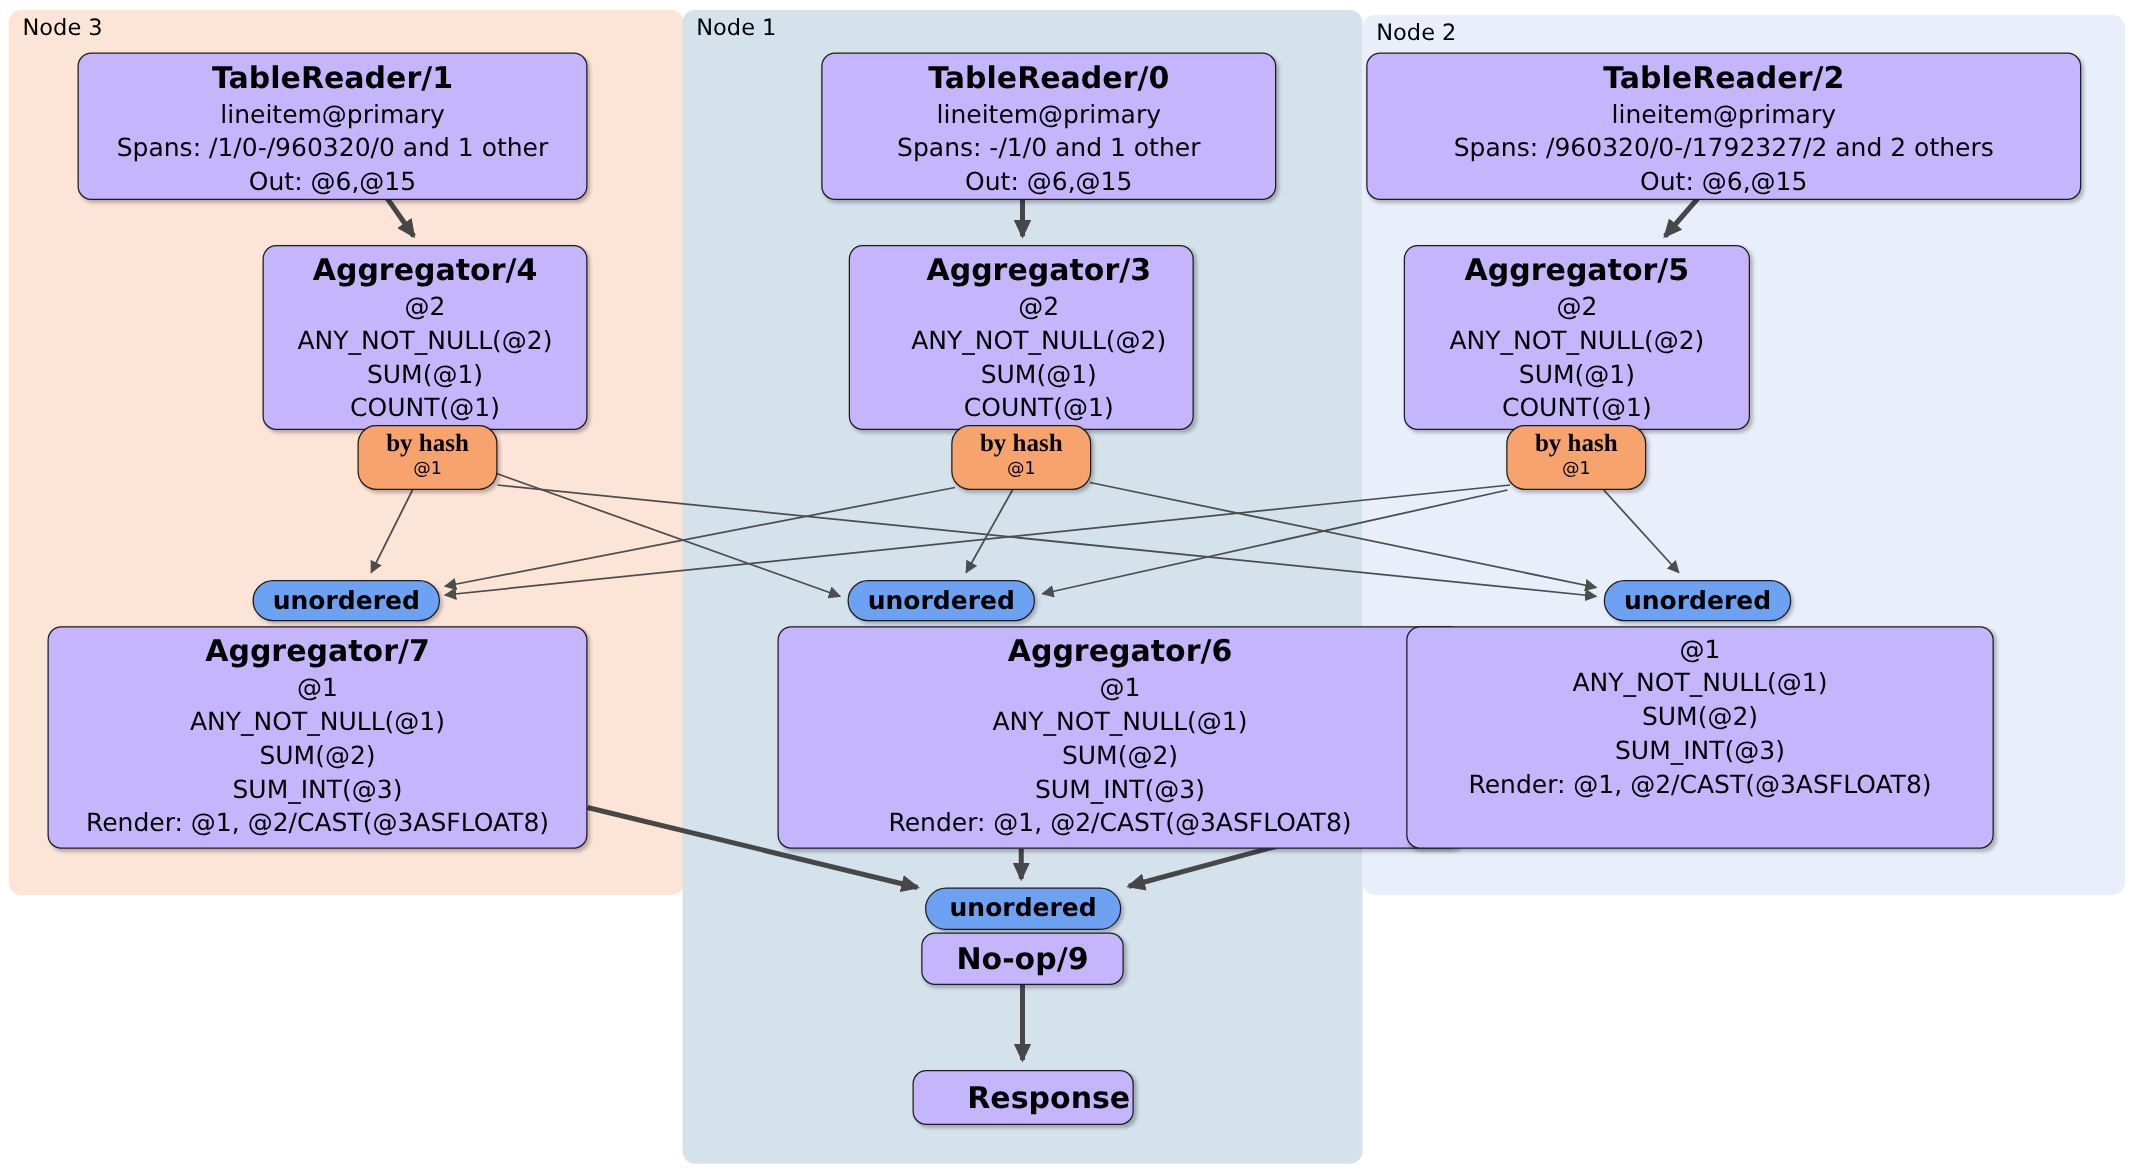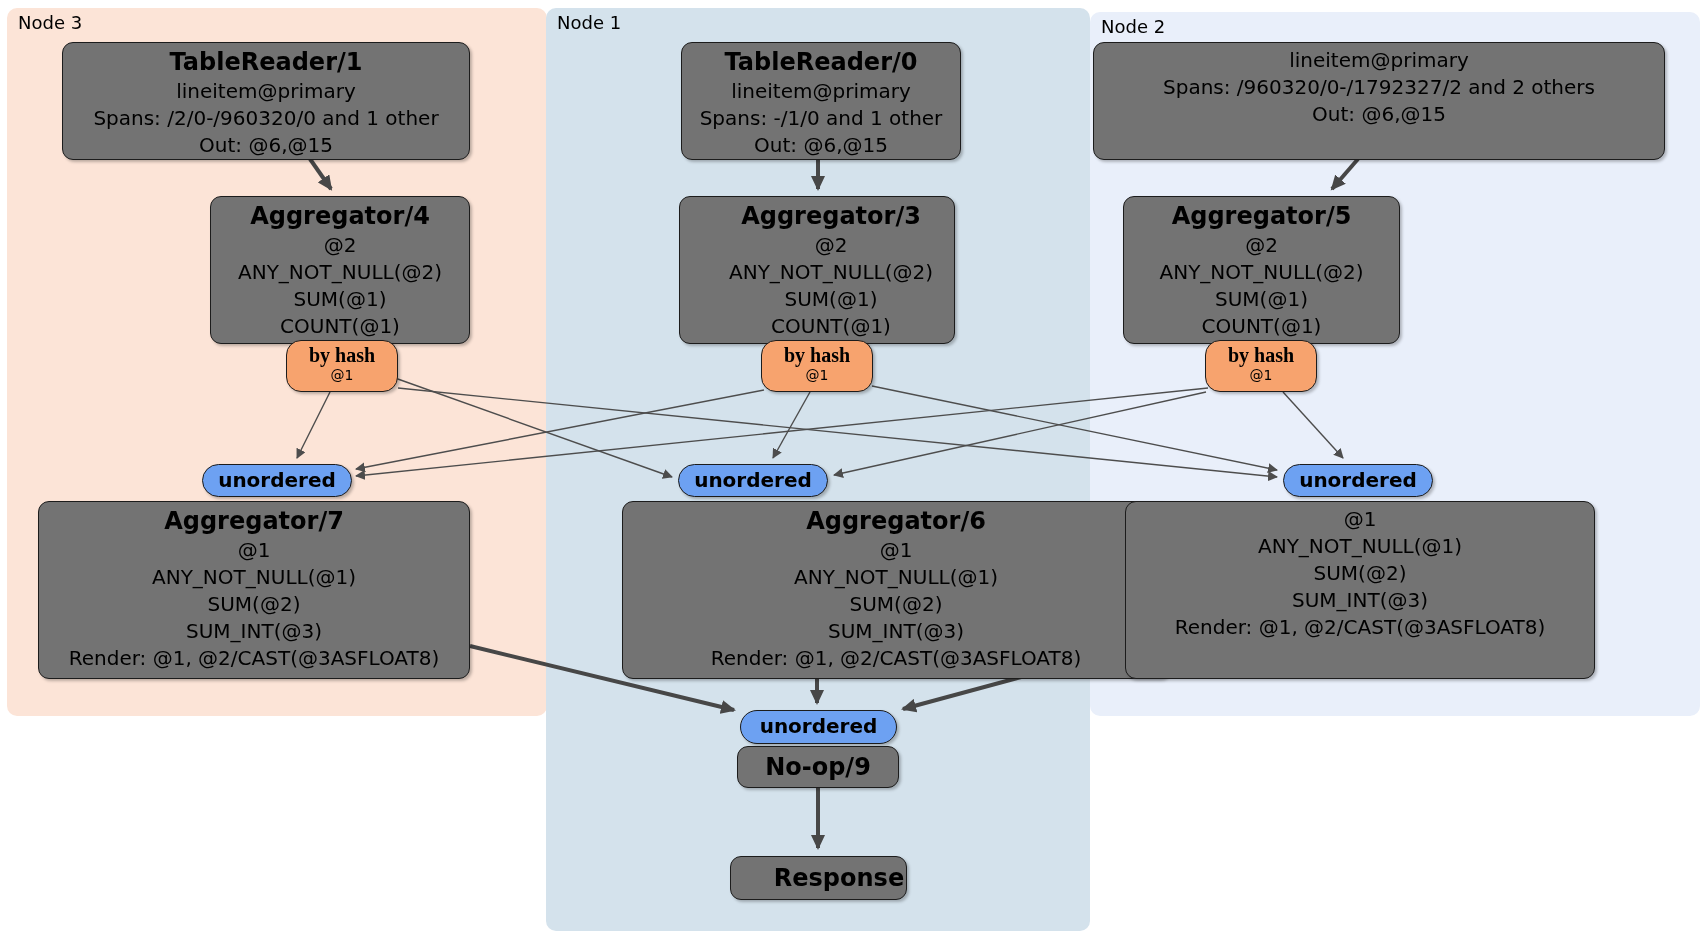--- a/index.html
+++ b/index.html
@@ -1,21 +1,21 @@
 <!DOCTYPE html>
 <html><head>
 <meta charset="utf-8">
 <style>
   html,body{margin:0;padding:0;background:#ffffff;}
   #canvas{position:relative;width:1708px;height:940px;overflow:hidden;
           font-family:"DejaVu Sans","Liberation Sans",sans-serif;color:#000;}
   .region{position:absolute;border-radius:10px;}
   .region-label{position:absolute;left:11px;top:4px;font-size:18px;}
   #edges{position:absolute;left:0;top:0;pointer-events:none;}
-  .box{position:absolute;background:#737373;border:1.6px solid #1c1c1c;border-radius:11px;
+  .box{position:absolute;background:#c4b5fd;border:1.6px solid #1c1c1c;border-radius:11px;
        box-sizing:border-box;text-align:center;box-shadow:2px 2px 3px rgba(0,0,0,.25);padding-top:4px;}
   .box .title{font-weight:bold;font-size:24px;line-height:31px;white-space:nowrap;}
   .box .line{font-size:20px;line-height:27px;white-space:nowrap;}
   .box.mini{display:flex;align-items:center;justify-content:center;padding-top:0;}
   .box.mini .title{line-height:normal;}
   .pill{position:absolute;border:1.6px solid #1c1c1c;box-sizing:border-box;text-align:center;
         box-shadow:2px 2px 3px rgba(0,0,0,.25);}
   .hash{background:#f7a36e;border-radius:15px;padding-top:2px;}
   .hash .rl{font-weight:bold;font-size:20px;line-height:24px;font-family:Liberation Serif, serif;}
   .hash .rs{font-size:14px;line-height:17px;}
@@ -63,30 +63,31 @@
       <line x1="872" y1="386" x2="1277" y2="470" marker-end="url(#ah-sm)"></line>
       <line x1="1208" y1="388" x2="356" y2="476" marker-end="url(#ah-sm)"></line>
       <line x1="1206" y1="392" x2="834" y2="475" marker-end="url(#ah-sm)"></line>
       <line x1="1283" y1="392" x2="1343" y2="458" marker-end="url(#ah-sm)"></line>
     </g>
   </svg>
 
   <div class="box" style="left:62px;top:42px;width:408px;height:118px;">
     <div class="title">TableReader/1</div>
     <div class="line">lineitem@primary</div>
-    <div class="line">Spans: /2/0-/960320/0 and 1 other</div>
+    <div class="line">Spans: /1/0-/960320/0 and 1 other</div>
     <div class="line">Out: @6,@15</div>
   </div>
-  <div class="box" style="left:657px;top:42px;width:280px;height:118px;margin-left:24px;">
+  <div class="box" style="left:657px;top:42px;width:364px;height:118px;">
     <div class="title">TableReader/0</div>
     <div class="line">lineitem@primary</div>
     <div class="line">Spans: -/1/0 and 1 other</div>
     <div class="line">Out: @6,@15</div>
   </div>
   <div class="box" style="left:1093px;top:42px;width:572px;height:118px;">
+    <div class="title">TableReader/2</div>
     <div class="line">lineitem@primary</div>
     <div class="line">Spans: /960320/0-/1792327/2 and 2 others</div>
     <div class="line">Out: @6,@15</div>
   </div>
 
   <div class="box" style="left:210px;top:196px;width:260px;height:148px;">
     <div class="title">Aggregator/4</div>
     <div class="line">@2</div>
     <div class="line">ANY_NOT_NULL(@2)</div>
     <div class="line">SUM(@1)</div>

